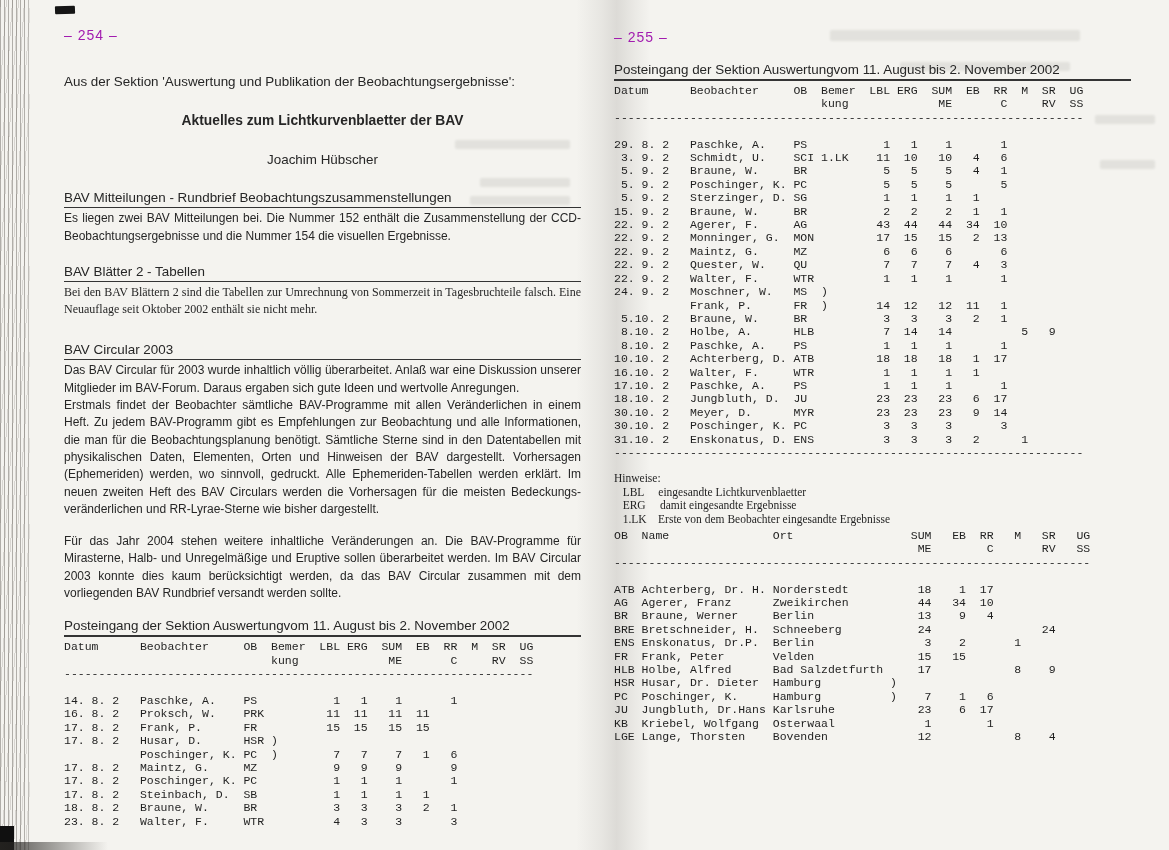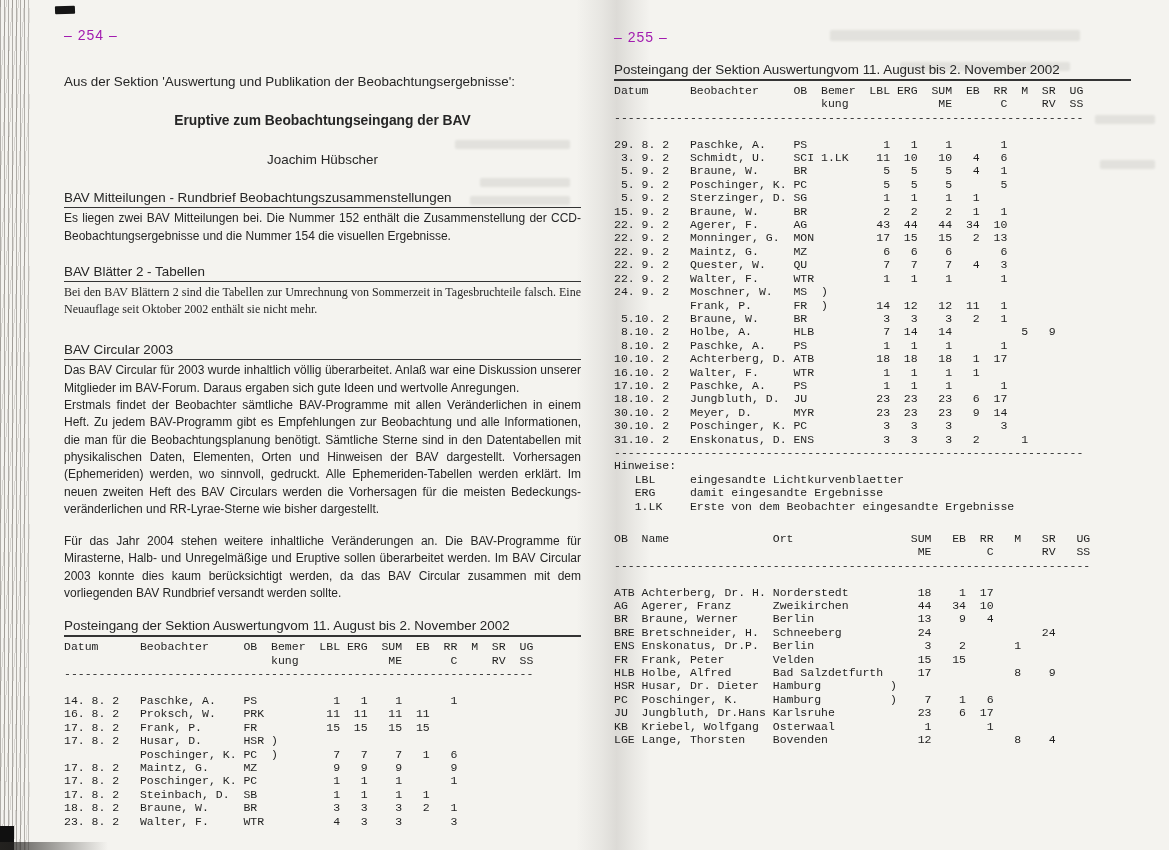--- a/index.html
+++ b/index.html
@@ -92,21 +92,21 @@
 <div class="smudge" style="left:830px; top:30px; width:250px; height:11px;"></div>
 <div class="smudge" style="left:900px; top:62px; width:170px; height:9px;"></div>
 <div class="smudge" style="left:1095px; top:115px; width:60px; height:9px;"></div>
 <div class="smudge" style="left:1100px; top:160px; width:55px; height:9px;"></div>
 
 <div class="page page-left">
   <div class="pagenum" style="margin-top:27px;">–  254  –</div>
 
   <p class="intro" style="margin-top:30px;">Aus der Sektion 'Auswertung und Publikation der Beobachtungsergebnisse':</p>
 
-  <div class="title" style="margin-top:23px;">Eruptive zum Beobachtungseingang der BAV</div>
+  <div class="title" style="margin-top:23px;">Aktuelles zum Lichtkurvenblaetter der BAV</div>
 
   <div class="author" style="margin-top:24px;">Joachim Hübscher</div>
 
   <div class="sec-head" style="margin-top:23px;">BAV Mitteilungen - Rundbrief Beobachtungszusammenstellungen</div>
   <p class="body-text" style="margin-top:2px;">Es liegen zwei BAV Mitteilungen bei. Die Nummer 152 enthält die Zusammenstellung der CCD-Beobachtungsergebnisse und die Nummer 154 die visuellen Ergebnisse.</p>
 
   <div class="sec-head" style="margin-top:19px;">BAV Blätter 2 - Tabellen</div>
   <p class="body-text" style="margin-top:2px;font-family:Liberation Serif, serif;">Bei den BAV Blättern 2 sind die Tabellen zur Umrechnung von Sommerzeit in Tagesbruchteile falsch. Eine Neuauflage seit Oktober 2002 enthält sie nicht mehr.</p>
 
   <div class="sec-head" style="margin-top:24px;">BAV Circular 2003</div>
@@ -163,26 +163,26 @@
  8.10. 2   Paschke, A.    PS           1   1    1       1
 10.10. 2   Achterberg, D. ATB         18  18   18   1  17
 16.10. 2   Walter, F.     WTR          1   1    1   1
 17.10. 2   Paschke, A.    PS           1   1    1       1
 18.10. 2   Jungbluth, D.  JU          23  23   23   6  17
 30.10. 2   Meyer, D.      MYR         23  23   23   9  14
 30.10. 2   Poschinger, K. PC           3   3    3       3
 31.10. 2   Enskonatus, D. ENS          3   3    3   2      1
 --------------------------------------------------------------------</pre>
 
-  <pre class="mono" style="">Hinweise:
+  <pre class="mono" style="margin-top:13px;font-family:Liberation Serif, serif;">Hinweise:
    LBL     eingesandte Lichtkurvenblaetter
    ERG     damit eingesandte Ergebnisse
    1.LK    Erste von dem Beobachter eingesandte Ergebnisse</pre>
 
-  <pre class="mono" style="margin-top:19px;">OB  Name               Ort                 SUM   EB  RR   M   SR   UG
+  <pre class="mono" style="margin-top:3px;">OB  Name               Ort                 SUM   EB  RR   M   SR   UG
                                             ME        C       RV   SS
 ---------------------------------------------------------------------
 
 ATB Achterberg, Dr. H. Norderstedt          18    1  17
 AG  Agerer, Franz      Zweikirchen          44   34  10
 BR  Braune, Werner     Berlin               13    9   4
 BRE Bretschneider, H.  Schneeberg           24                24
 ENS Enskonatus, Dr.P.  Berlin                3    2       1
 FR  Frank, Peter       Velden               15   15
 HLB Holbe, Alfred      Bad Salzdetfurth     17            8    9

